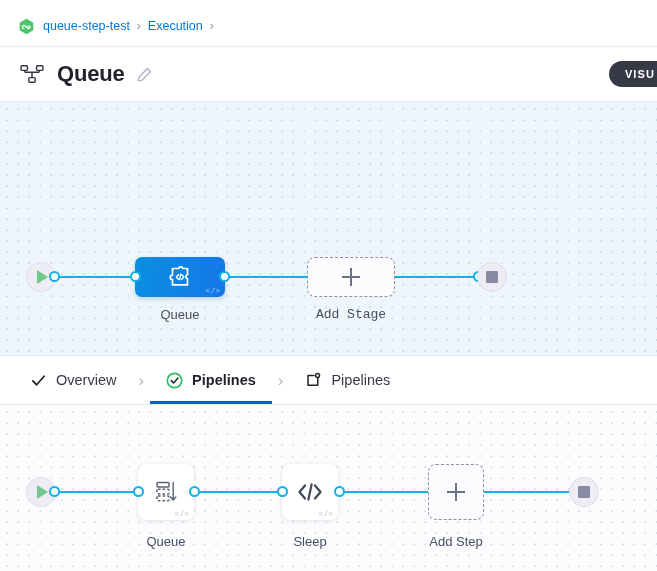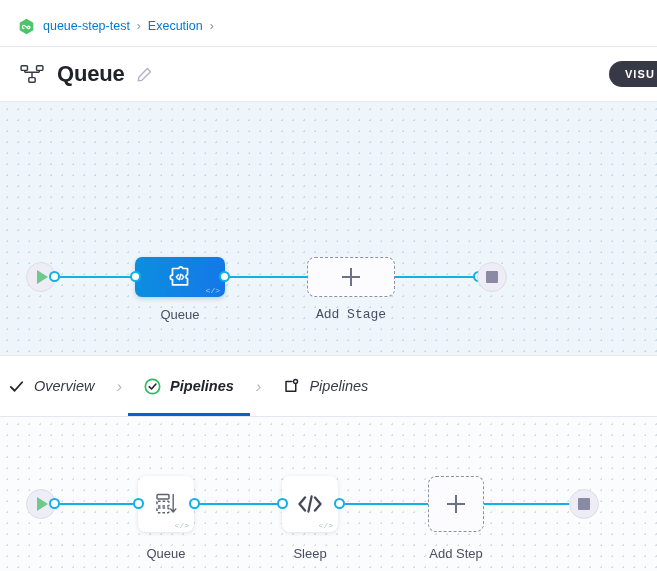--- a/index.html
+++ b/index.html
@@ -260,29 +260,28 @@
     position: absolute;
     text-align: center;
     font-size: 13px;
     color: #4b4d63;
     white-space: nowrap;
   }
 
   
   .tab-bar {
     position: relative;
-    height: 62px;
+    height: 50px;
     background: #ffffff;
     border-top: 1px solid #e8e8ef;
     border-bottom: 1px solid #e3e6ec;
     display: flex;
     align-items: center;
-    padding-left: 8px;
-    box-sizing: border-box;
-    font-style: italic;
+    padding-left: 30px;
+    box-sizing: border-box;
   }
   .tab {
     display: flex;
     align-items: center;
     height: 100%;
     position: relative;
     cursor: pointer;
   }
   .tab-ico {
     width: 17px;

